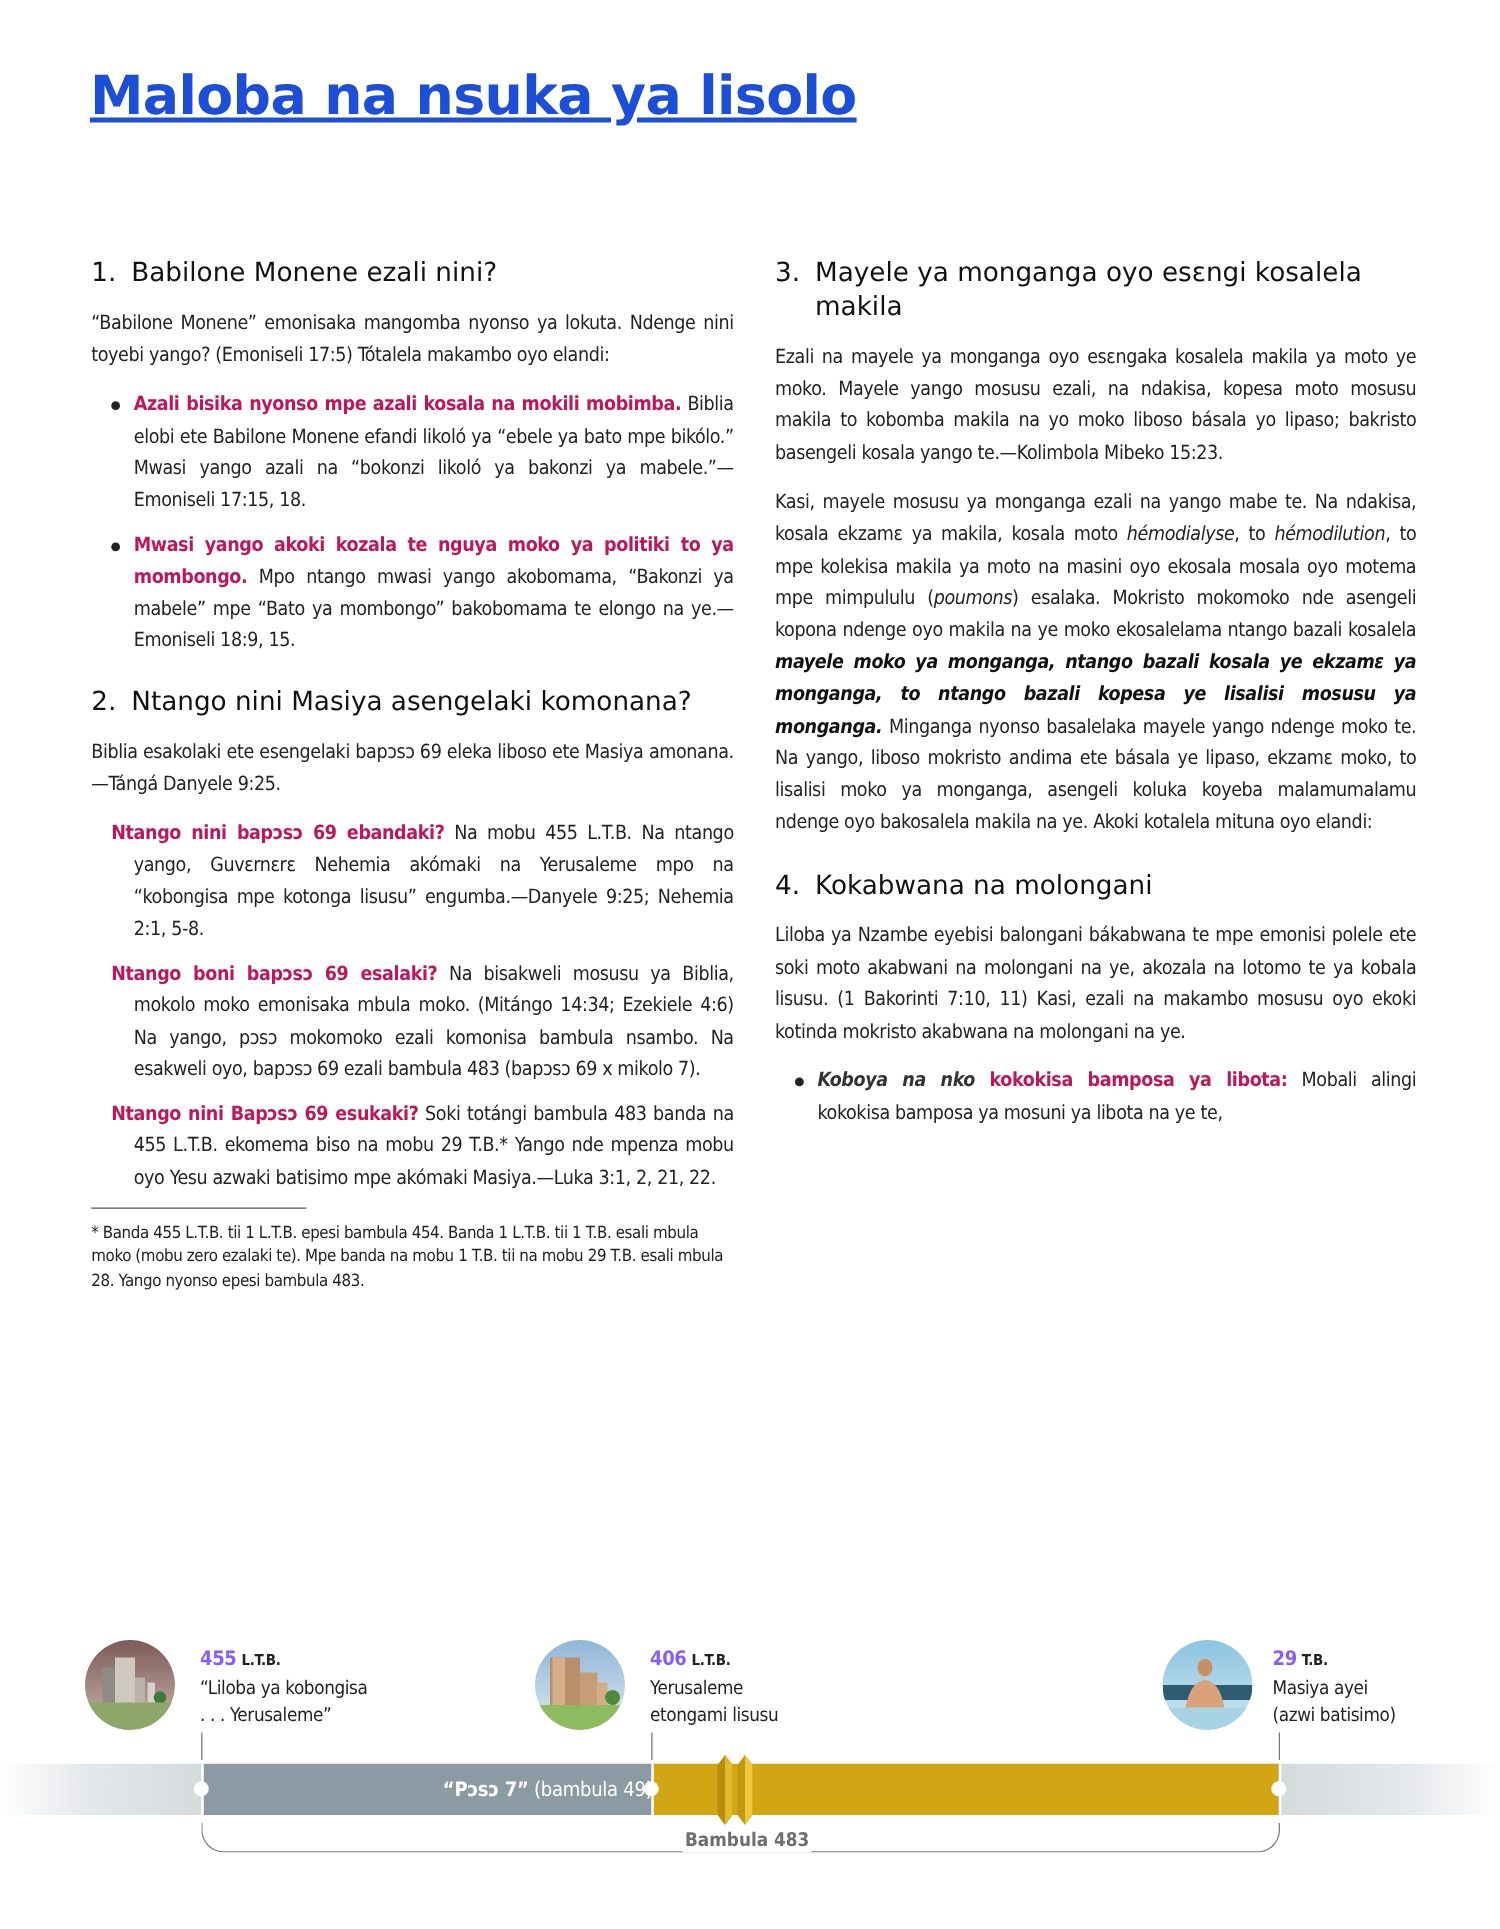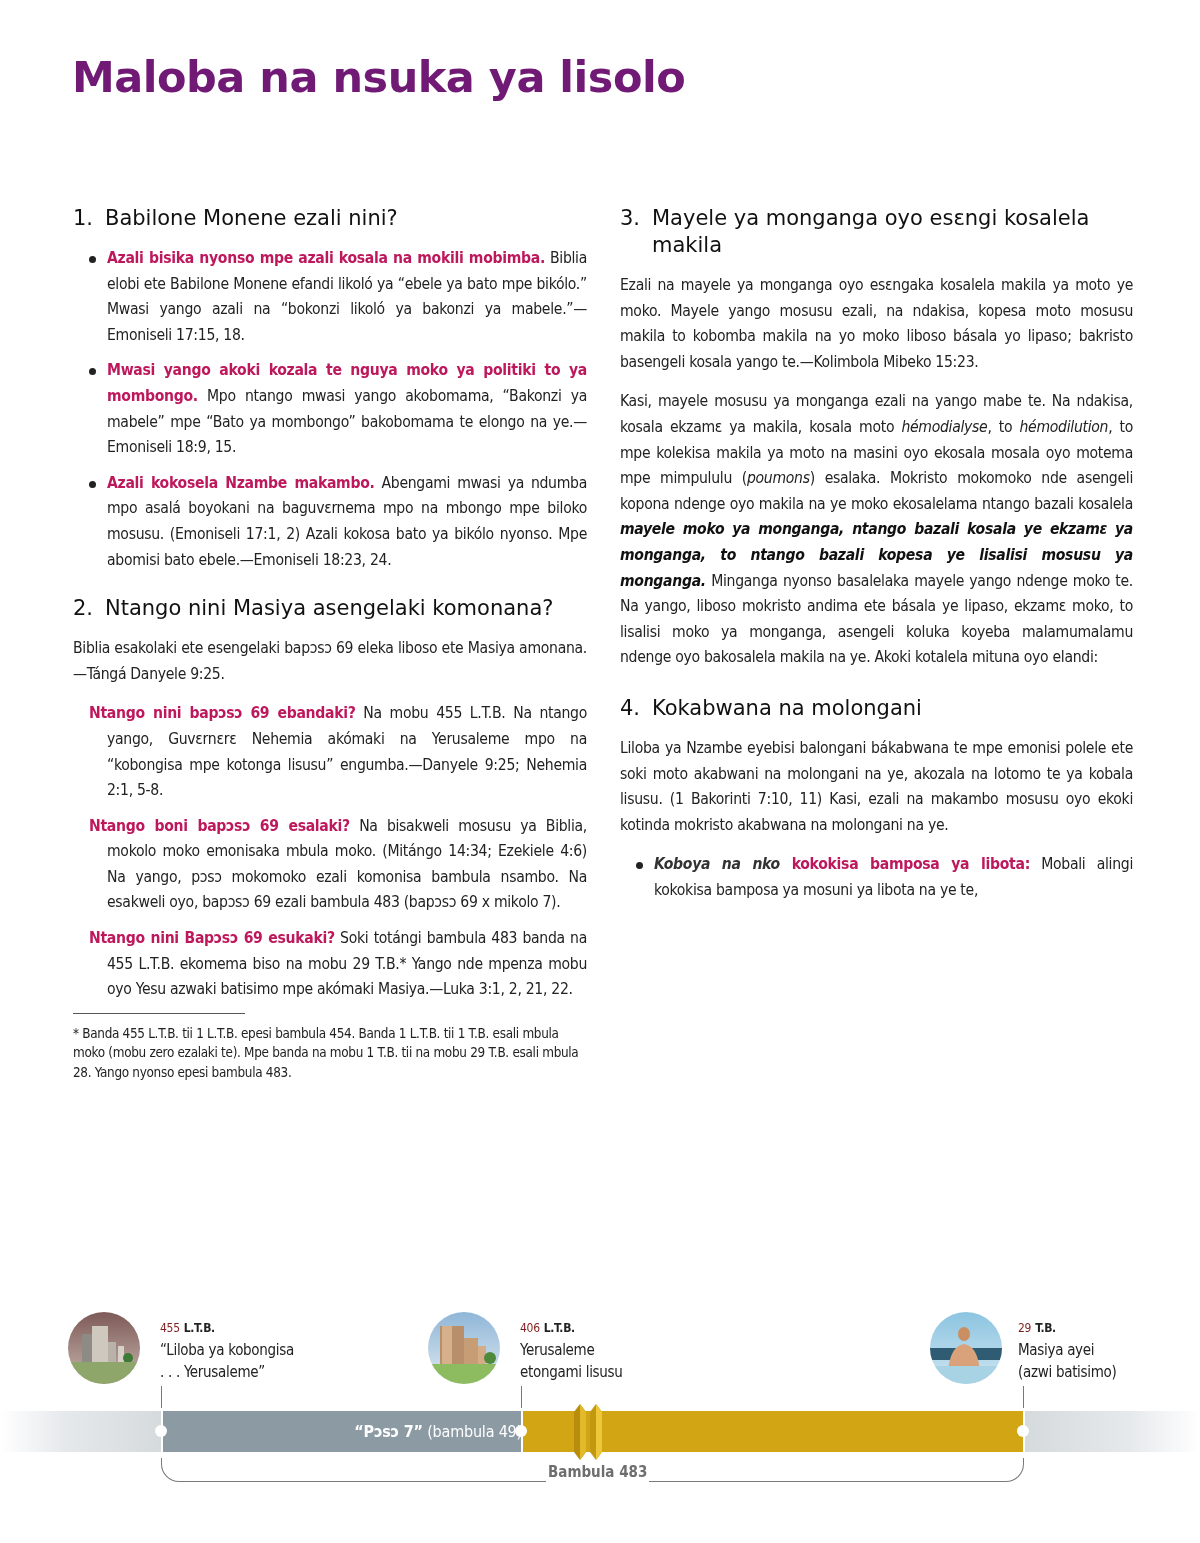--- a/index.html
+++ b/index.html
@@ -2,21 +2,21 @@
 <html><head>
 <meta charset="utf-8">
 <style>
   * { box-sizing: border-box; margin: 0; padding: 0; }
   html, body { width: 1200px; height: 1543px; background: #ffffff; overflow: hidden; }
   body { position: relative; font-family: "DejaVu Sans", "Liberation Sans", sans-serif; color: #222; }
 
   .page-title {
     position: absolute; left: 72px; top: 52px;
     font-family: "DejaVu Sans", sans-serif; font-weight: bold;
-    font-size: 43px; letter-spacing: -0.5px; color: #701a75;
+    font-size: 43px; letter-spacing: -0.5px; color: #1d4ed8; text-decoration: underline;
   }
 
   .col { position: absolute; top: 205px; }
   .col-left { left: 73px; width: 514px; }
   .col-right { left: 620px; width: 513px; }
 
   h2.sec {
     font-family: "DejaVu Sans", sans-serif; font-weight: normal;
     font-size: 21px; line-height: 27px; color: #111;
     display: flex; margin-bottom: 14px;
@@ -46,21 +46,21 @@
   .fn-rule { width: 172px; border-top: 1px solid #555; margin: 8px 0 10px 0; }
   .footnote { font-size: 13.4px; line-height: 19.5px; text-align: left; letter-spacing: -0.3px; }
 
   
   .timeline { position: absolute; left: 0; top: 1300px; width: 1200px; height: 243px; }
   .tl-img {
     position: absolute; width: 72px; height: 72px; border-radius: 50%; top: 12px; overflow: hidden;
   }
   .tl-img svg { width: 72px; height: 72px; display: block; }
   .tl-label { position: absolute; top: 16px; font-family: "DejaVu Sans Condensed", "DejaVu Sans", sans-serif; font-size: 15px; line-height: 22px; color: #222; letter-spacing: -0.3px; }
-  .tl-year { font-weight: normal; font-size: 12px; color: #7f1d1d; }
+  .tl-year { font-weight: bold; font-size: 16px; color: #8b5cf6; }
   .tl-era { font-weight: bold; font-size: 12px; }
   .tick { position: absolute; top: 86px; width: 1px; height: 22px; background: #777; }
 
   .bar { position: absolute; top: 111px; height: 41px; }
   .bar-fade-left { left: 0; width: 162px; background: linear-gradient(to right, #ffffff 0%, #e6e9ec 40%, #d5dadd 100%); }
   .bar-grey { left: 162px; width: 360px; background: #8c9aa3; }
   .bar-gold { left: 522px; width: 502px; background: #d1a514; }
   .bar-fade-right { left: 1024px; width: 176px; background: linear-gradient(to right, #d5dadd 0%, #e6e9ec 60%, #ffffff 100%); }
   .bar-sep { position: absolute; top: 111px; width: 2px; height: 41px; background: #fff; }
   .bar-text {
@@ -86,24 +86,24 @@
 
 <div class="page-title">Maloba na nsuka ya lisolo</div>
 
 <div class="col col-left">
 
   <section>
     <h2 class="sec">
       <span class="num">1.</span>
       <span class="txt">Babilone Monene ezali nini?</span>
     </h2>
+    <p class="body">“Babilone Monene” emonisaka mangomba nyonso ya lokuta. Ndenge nini toyebi yango? (Emoniseli 17:5) Tótalela makambo oyo elandi:</p>
     <div class="bullets">
       <div class="bullet"><span class="b">Azali bisika nyonso mpe azali kosala na mokili mobimba.</span><span> Biblia elobi ete Babilone Monene efandi likoló ya “ebele ya bato mpe bikólo.” Mwasi yango azali na “bokonzi likoló ya bakonzi ya mabele.”—Emoniseli 17:15, 18.</span></div>
       <div class="bullet"><span class="b">Mwasi yango akoki kozala te nguya moko ya politiki to ya mombongo.</span><span> Mpo ntango mwasi yango akobomama, “Bakonzi ya mabele” mpe “Bato ya mombongo” bakobomama te elongo na ye.—Emoniseli 18:9, 15.</span></div>
-      <div class="bullet"><span class="b">Azali kokosela Nzambe makambo.</span><span> Abengami mwasi ya ndumba mpo asalá boyokani na baguvɛrnema mpo na mbongo mpe biloko mosusu. (Emoniseli 17:1, 2) Azali kokosa bato ya bikólo nyonso. Mpe abomisi bato ebele.—Emoniseli 18:23, 24.</span></div>
     </div>
   </section>
 
   <section style="margin-top:22px;">
     <h2 class="sec">
       <span class="num">2.</span>
       <span class="txt">Ntango nini Masiya asengelaki komonana?</span>
     </h2>
     <p class="body">Biblia esakolaki ete esengelaki bapɔsɔ 69 eleka liboso ete Masiya amonana.—Tángá Danyele 9:25.</p>
     <div class="qa"><span class="b">Ntango nini bapɔsɔ 69 ebandaki?</span><span> Na mobu 455 L.T.B. Na ntango yango, Guvɛrnɛrɛ Nehemia akómaki na Yerusaleme mpo na “kobongisa mpe kotonga lisusu” engumba.—Danyele 9:25; Nehemia 2:1, 5-8.</span></div>

